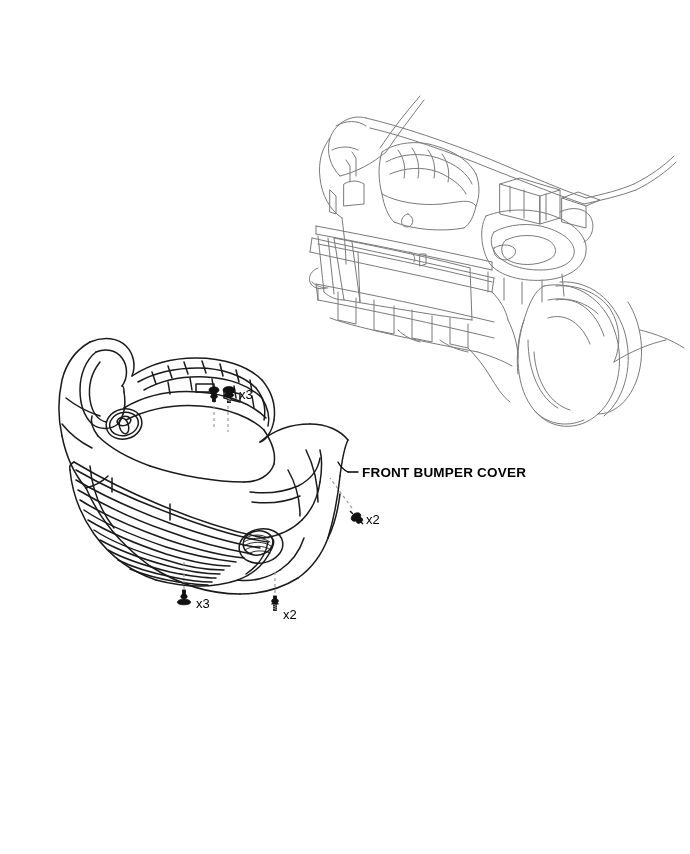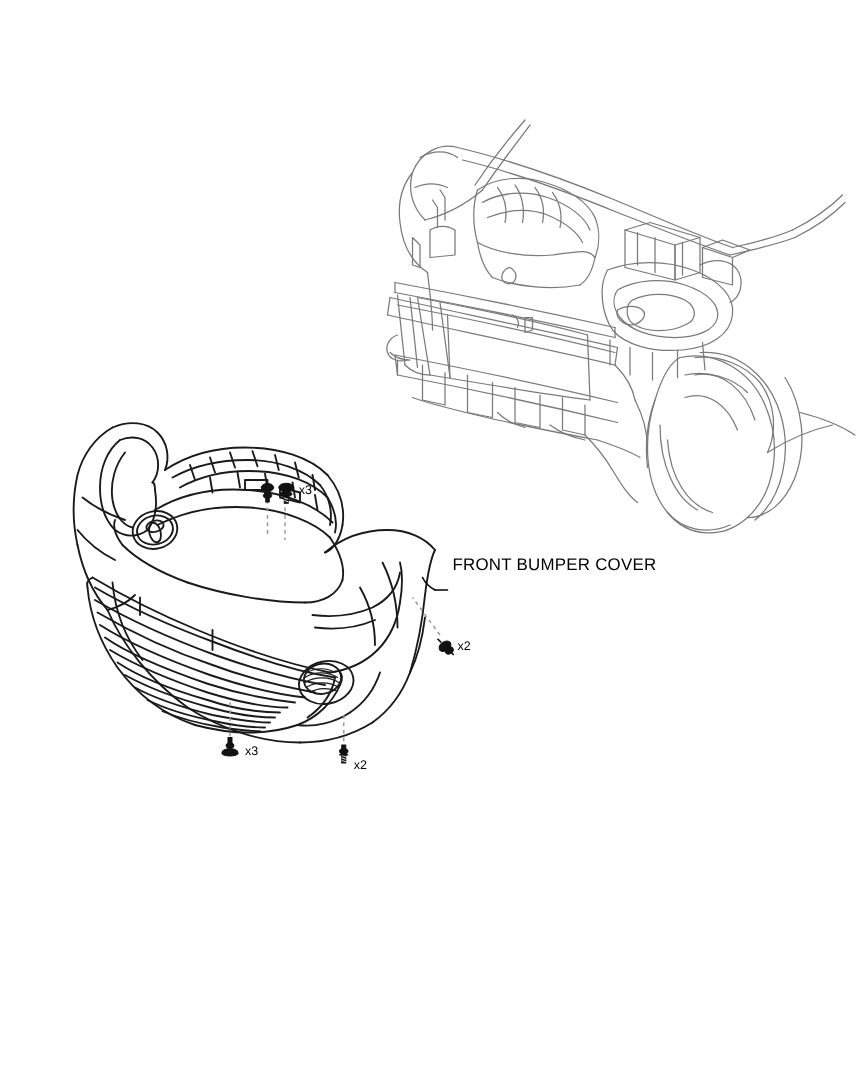--- a/index.html
+++ b/index.html
@@ -32,21 +32,21 @@
     font-family: "Liberation Sans", sans-serif;
     font-size: 13.5px;
     letter-spacing: 0.2px;
     color: #000000;
     white-space: nowrap;
     line-height: 1;
   }
   .qty-label {
     position: absolute;
     font-family: "Liberation Sans", sans-serif;
-    font-size: 10px;
+    font-size: 13px;
     color: #000000;
     white-space: nowrap;
     line-height: 1;
   }
 </style>
 </head>
 <body>
 
 <div id="page">
 
@@ -352,21 +352,21 @@
 
     <g fill="#111111" stroke="#111111" stroke-width="0.8">
       <rect x="273.4" y="596" width="3.2" height="4"></rect>
       <ellipse cx="275" cy="601" rx="3.4" ry="2.2"></ellipse>
       <rect x="273.4" y="602.4" width="3.2" height="8"></rect>
       <path d="M273.4 604.4 L 276.6 605.4 M273.4 606.4 L 276.6 607.4 M273.4 608.4 L 276.6 609.4" stroke="#ffffff" stroke-width="0.7" fill="none"></path>
       <path d="M271.5 604 C 273 602.4 277 602.4 278.5 604 Z"></path>
     </g>
   </svg>
 
-  <div class="callout-label" style="left:362px; top:445px;">FRONT BUMPER COVER</div>
+  <div class="callout-label" style="left:362px; top:466px;font-weight:bold;">FRONT BUMPER COVER</div>
 
   <div class="qty-label" style="left:239px; top:388px;">x3</div>
 
   <div class="qty-label" style="left:366px; top:513px;">x2</div>
 
   <div class="qty-label" style="left:196px; top:597px;">x3</div>
 
   <div class="qty-label" style="left:283px; top:608px;">x2</div>
 
 </div>

